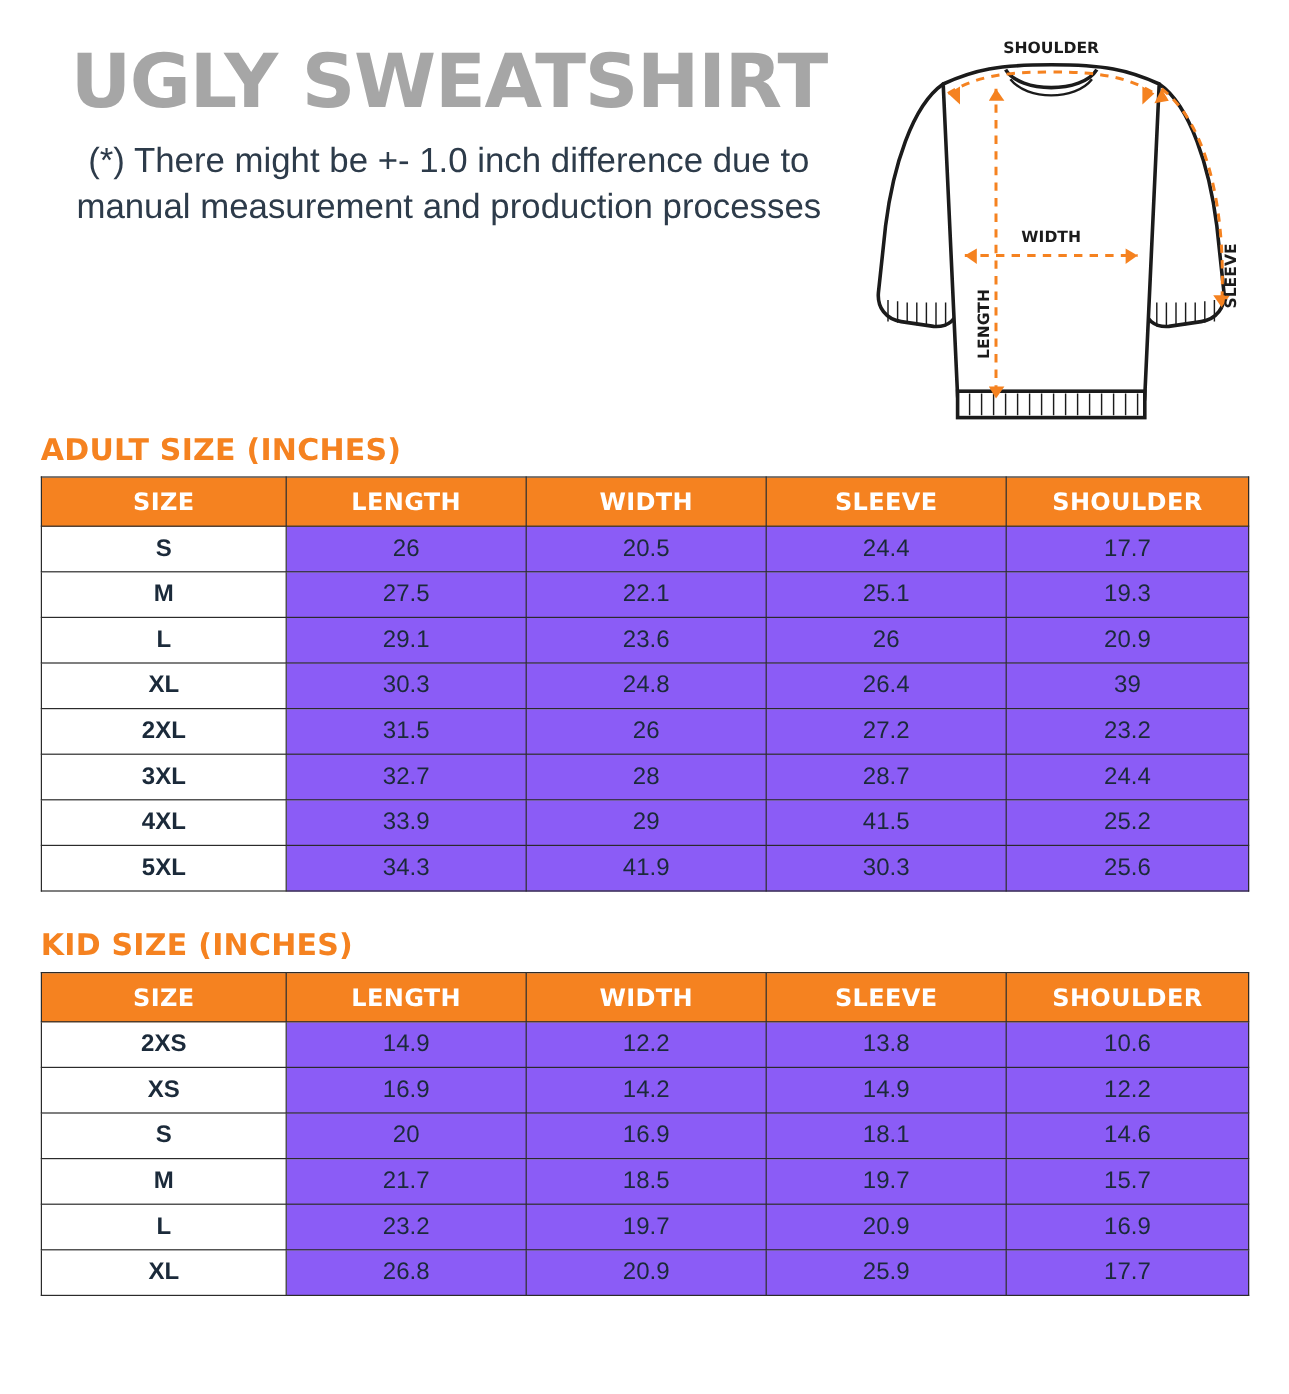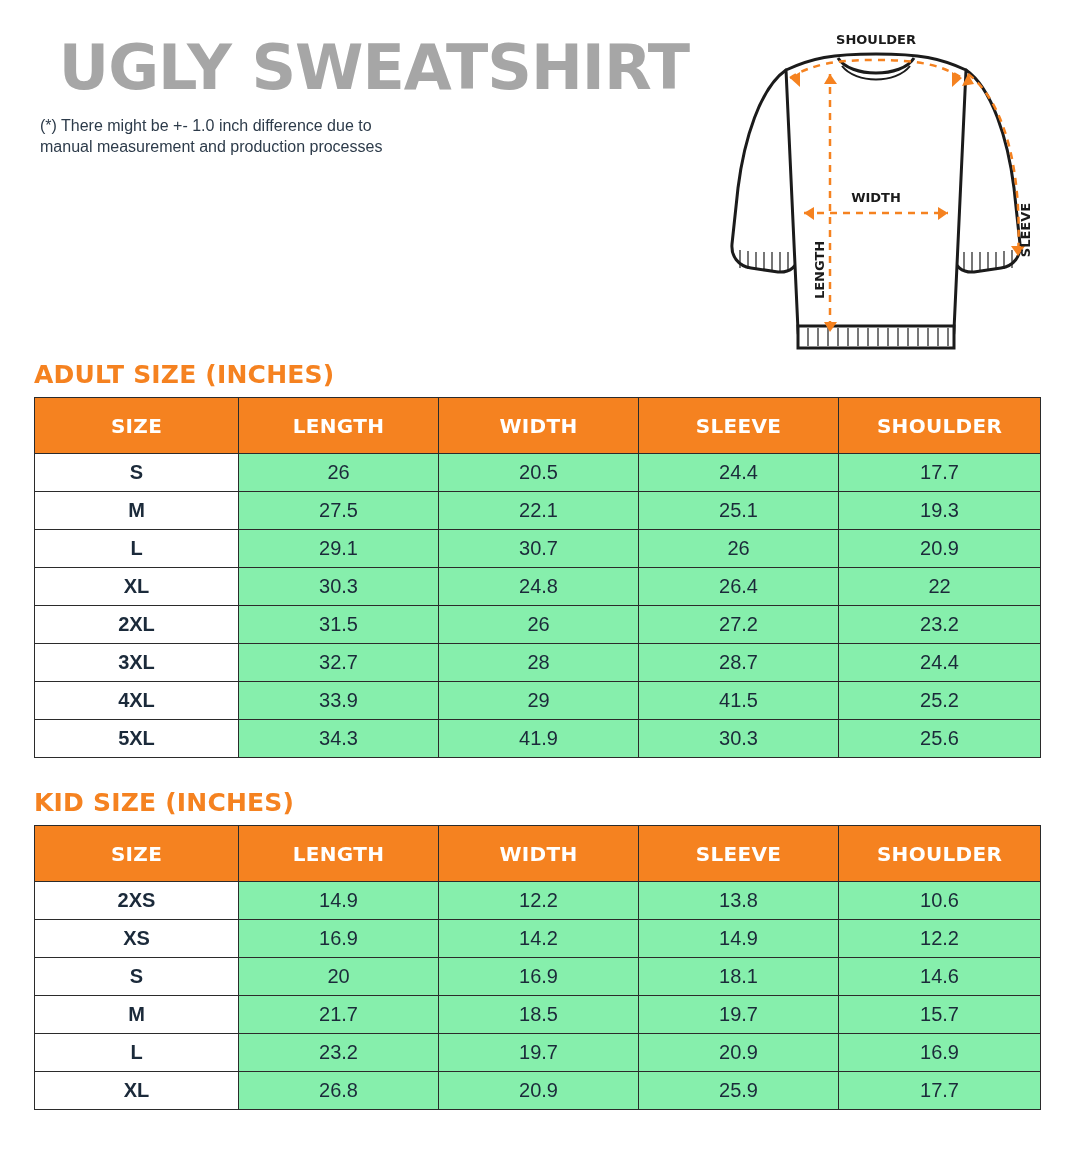--- a/index.html
+++ b/index.html
@@ -35,22 +35,22 @@
     letter-spacing: -1px;
     text-align: center;
     margin: 8px 0 0 0;
     font-family: "DejaVu Sans", sans-serif;
   }
   .title-line2 {
     display: block;
   }
   .subtitle {
     margin-top: 16px;
-    text-align: left;
-    font-size: 16px;
+    text-align: center;
+    font-size: 29px;
     line-height: 1.35;
     color: #2d3b4a;
     font-family: "Liberation Sans", sans-serif;
   }
 
   
   .diagram {
     width: 320px;
     height: 330px;
     position: relative;
@@ -76,41 +76,41 @@
   table {
     border-collapse: collapse;
     width: 1006px;
     table-layout: fixed;
   }
   th {
     background: #f58220;
     color: #ffffff;
     font-size: 20px;
     font-weight: 800;
-    height: 56px;
+    height: 41px;
     border: 1px solid #2b2b2b;
     text-align: center;
     letter-spacing: 0.3px;
     font-family: "DejaVu Sans", sans-serif;
   }
   td {
     border: 1px solid #2b2b2b;
     height: 38px;
     text-align: center;
     font-size: 20px;
     color: #1b2a3a;
     background: #ffffff;
     font-family: "Liberation Sans", sans-serif;
   }
   td.size-cell {
     font-weight: 800;
     background: #ffffff;
   }
   td.val {
-    background: #86efac;
+    background: #8b5cf6;
     margin-top: 16px;
   }
   col.c1 { width: 204px; }
   col.c2 { width: 200px; }
   col.c3 { width: 200px; }
   col.c4 { width: 200px; }
   col.c5 { width: 202px; }
 
   .spacer-16 { height: 16px; }
 </style>
@@ -240,30 +240,30 @@
         <tr>
           <td class="size-cell">M</td>
           <td class="val">27.5</td>
           <td class="val">22.1</td>
           <td class="val">25.1</td>
           <td class="val">19.3</td>
         </tr>
         <tr>
           <td class="size-cell">L</td>
           <td class="val">29.1</td>
-          <td class="val">30.7</td>
+          <td class="val">23.6</td>
           <td class="val">26</td>
           <td class="val">20.9</td>
         </tr>
         <tr>
           <td class="size-cell">XL</td>
           <td class="val">30.3</td>
           <td class="val">24.8</td>
           <td class="val">26.4</td>
-          <td class="val">22</td>
+          <td class="val">39</td>
         </tr>
         <tr>
           <td class="size-cell">2XL</td>
           <td class="val">31.5</td>
           <td class="val">26</td>
           <td class="val">27.2</td>
           <td class="val">23.2</td>
         </tr>
         <tr>
           <td class="size-cell">3XL</td>

